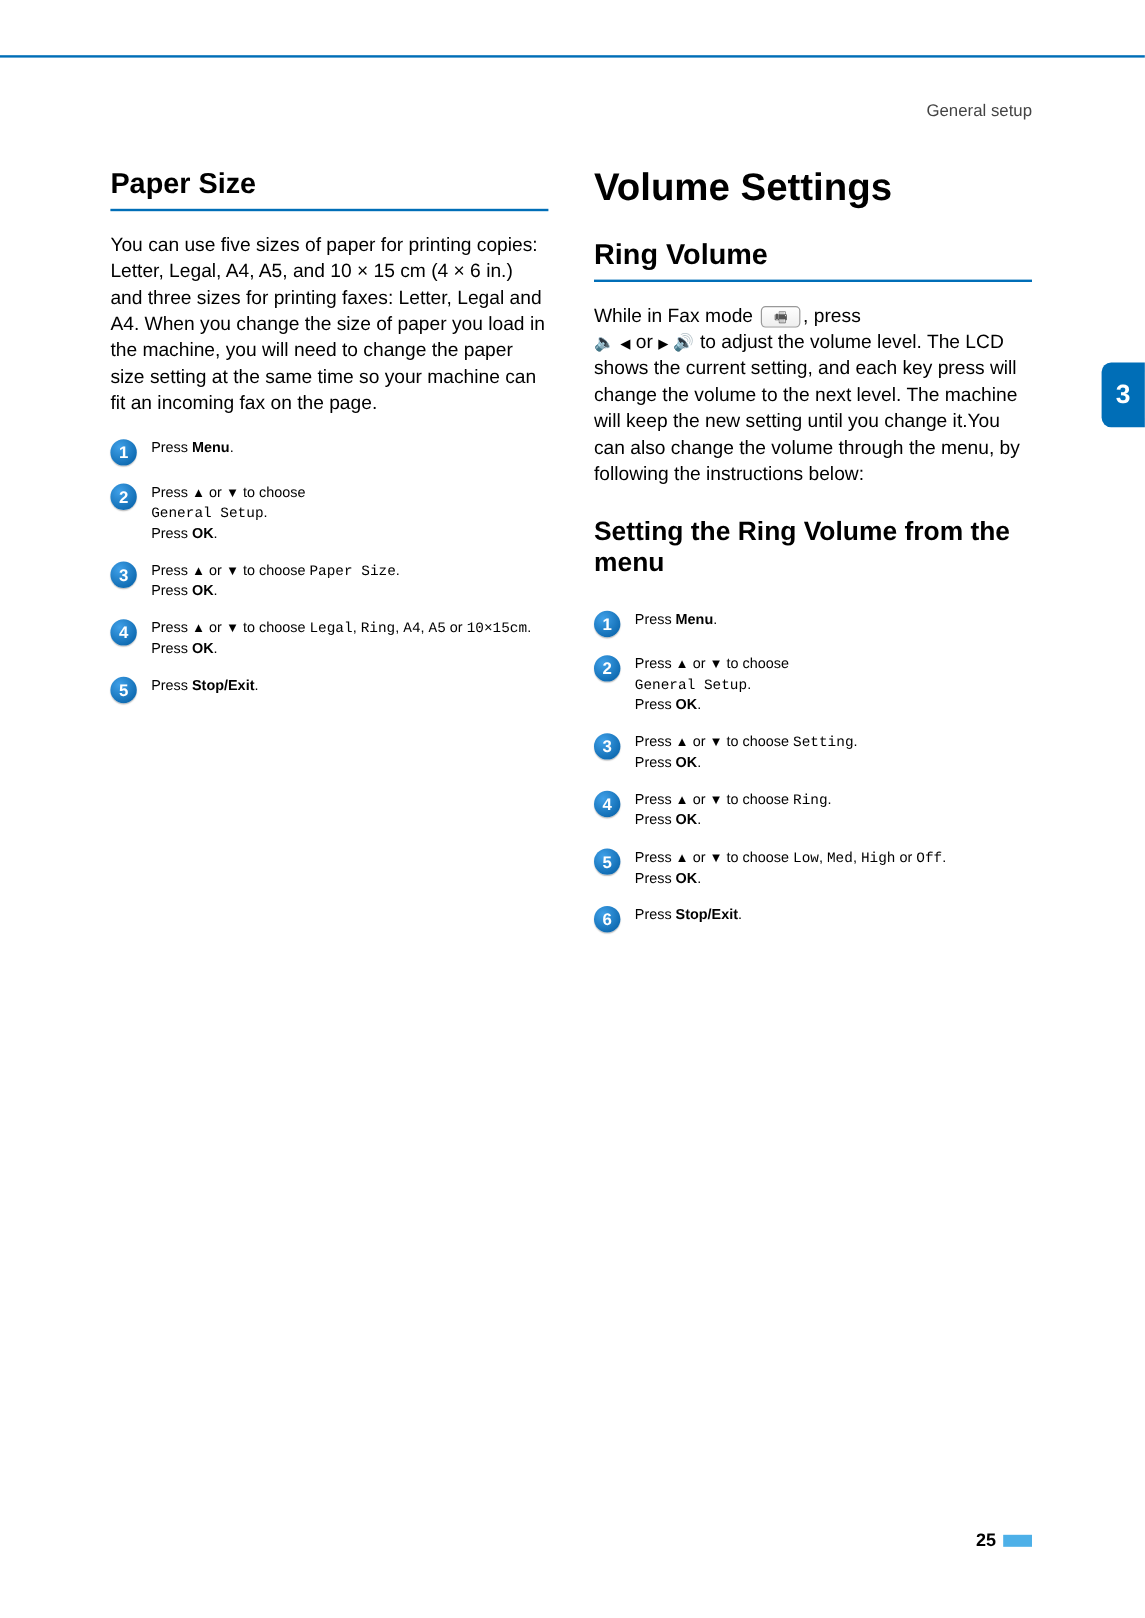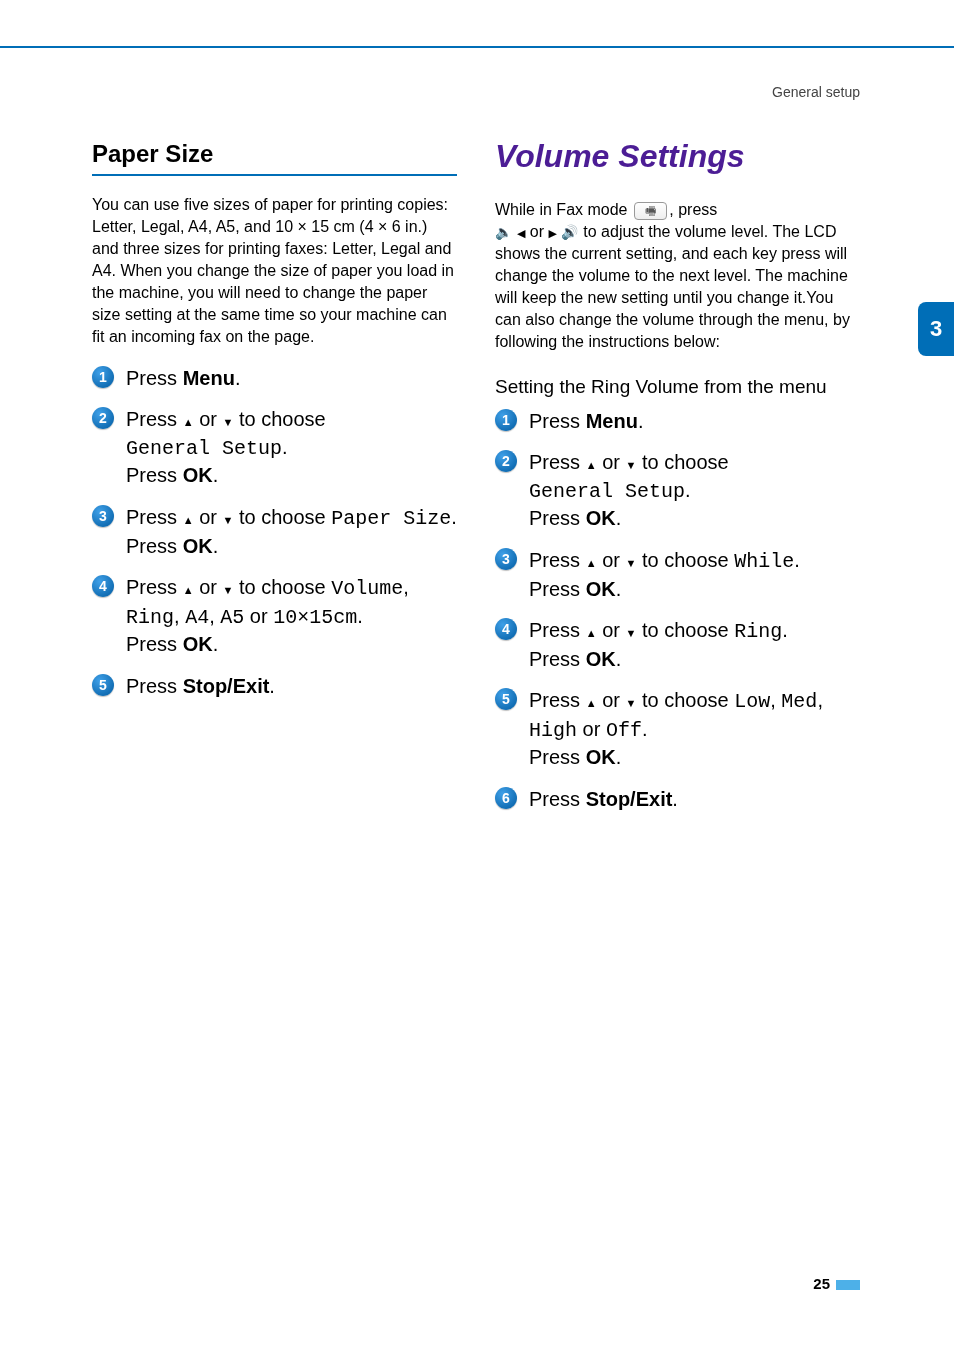--- a/index.html
+++ b/index.html
@@ -38,35 +38,34 @@
   .h2 {
     font-size: 24px;
     font-weight: bold;
     padding-bottom: 6px;
     border-bottom: 2px solid #006eb7;
     margin-bottom: 18px;
   }
   .h1 {
     font-size: 32px;
     font-weight: bold;
-    color: #4c1d95;
+    color: #000000;
     margin-bottom: 24px;
     margin-top: -2px;
-    font-style: italic;
   }
   .body-text {
     font-size: 16px;
     line-height: 1.38;
     margin-bottom: 16px;
   }
   .sub-h {
-    font-size: 19px;
-    font-weight: normal;
+    font-size: 22px;
+    font-weight: bold;
     margin-top: 22px;
-    margin-bottom: 10px;
+    margin-bottom: 26px;
   }
   .step-list { list-style: none; }
   .step {
     display: flex;
     align-items: flex-start;
     gap: 12px;
     margin-bottom: 14px;
   }
   .bullet {
     width: 22px;
@@ -77,21 +76,21 @@
     font-size: 14px;
     font-weight: bold;
     display: flex;
     align-items: center;
     justify-content: center;
     flex-shrink: 0;
     margin-top: 1px;
     box-shadow: 0 1px 1px rgba(0,0,0,0.25);
   }
   .step-body {
-    font-size: 20px;
+    font-size: 12px;
     line-height: 1.38;
   }
   .mono {
     font-family: "Courier New", monospace;
   }
   .b { font-weight: bold; }
   .tri-up::before { content: "▲"; font-size: 11px; }
   .tri-down::before { content: "▼"; font-size: 11px; }
   .tri-left::before { content: "◀"; font-size: 11px; }
   .tri-right::before { content: "▶"; font-size: 11px; }
@@ -175,35 +174,36 @@
       <li class="step">
         <span class="bullet">3</span>
         <span class="step-body">
           <span>Press </span><span class="tri-up"></span><span> or </span><span class="tri-down"></span><span> to choose </span><span class="mono">Paper Size</span><span>.</span><br>
           <span>Press </span><span class="b">OK</span><span>.</span>
         </span>
       </li>
       <li class="step">
         <span class="bullet">4</span>
         <span class="step-body">
-          <span>Press </span><span class="tri-up"></span><span> or </span><span class="tri-down"></span><span> to choose </span><span class="mono">Volume</span><span>, </span><span class="mono">Ring</span><span>, </span><span class="mono">A4</span><span>, </span><span class="mono">A5</span><span> or </span><span class="mono">10×15cm</span><span>.</span><br>
+          <span>Press </span><span class="tri-up"></span><span> or </span><span class="tri-down"></span><span> to choose </span><span class="mono">Legal</span><span>, </span><span class="mono">Ring</span><span>, </span><span class="mono">A4</span><span>, </span><span class="mono">A5</span><span> or </span><span class="mono">10×15cm</span><span>.</span><br>
           <span>Press </span><span class="b">OK</span><span>.</span>
         </span>
       </li>
       <li class="step">
         <span class="bullet">5</span>
         <span class="step-body">
           <span>Press </span><span class="b">Stop/Exit</span><span>.</span>
         </span>
       </li>
     </ul>
   </div>
 
   <div class="col">
     <div class="h1">Volume Settings</div>
+    <div class="h2">Ring Volume</div>
     <div class="body-text">
       <span>While in Fax mode </span><span class="fax-btn">🖷</span><span>, press </span><br>
       <span class="spkr">🔈</span> <span class="tri-left"></span><span> or </span><span class="tri-right"></span> <span class="spkr">🔊</span><span> to adjust the volume level. The LCD shows the current setting, and each key press will change the volume to the next level. The machine will keep the new setting until you change it.You can also change the volume through the menu, by following the instructions below:</span>
     </div>
     <div class="sub-h">Setting the Ring Volume from the menu</div>
 
     <ul class="step-list">
       <li class="step">
         <span class="bullet">1</span>
         <span class="step-body">
@@ -214,21 +214,21 @@
         <span class="bullet">2</span>
         <span class="step-body">
           <span>Press </span><span class="tri-up"></span><span> or </span><span class="tri-down"></span><span> to choose</span><br>
           <span class="mono">General Setup</span><span>.</span><br>
           <span>Press </span><span class="b">OK</span><span>.</span>
         </span>
       </li>
       <li class="step">
         <span class="bullet">3</span>
         <span class="step-body">
-          <span>Press </span><span class="tri-up"></span><span> or </span><span class="tri-down"></span><span> to choose </span><span class="mono">While</span><span>.</span><br>
+          <span>Press </span><span class="tri-up"></span><span> or </span><span class="tri-down"></span><span> to choose </span><span class="mono">Setting</span><span>.</span><br>
           <span>Press </span><span class="b">OK</span><span>.</span>
         </span>
       </li>
       <li class="step">
         <span class="bullet">4</span>
         <span class="step-body">
           <span>Press </span><span class="tri-up"></span><span> or </span><span class="tri-down"></span><span> to choose </span><span class="mono">Ring</span><span>.</span><br>
           <span>Press </span><span class="b">OK</span><span>.</span>
         </span>
       </li>

